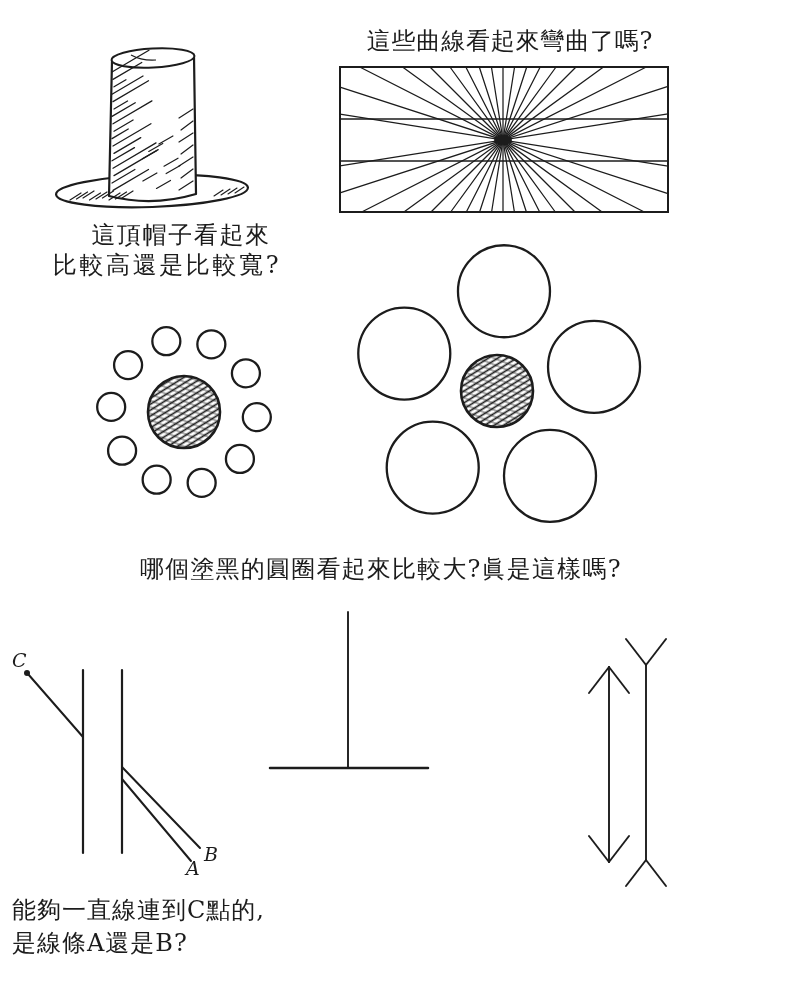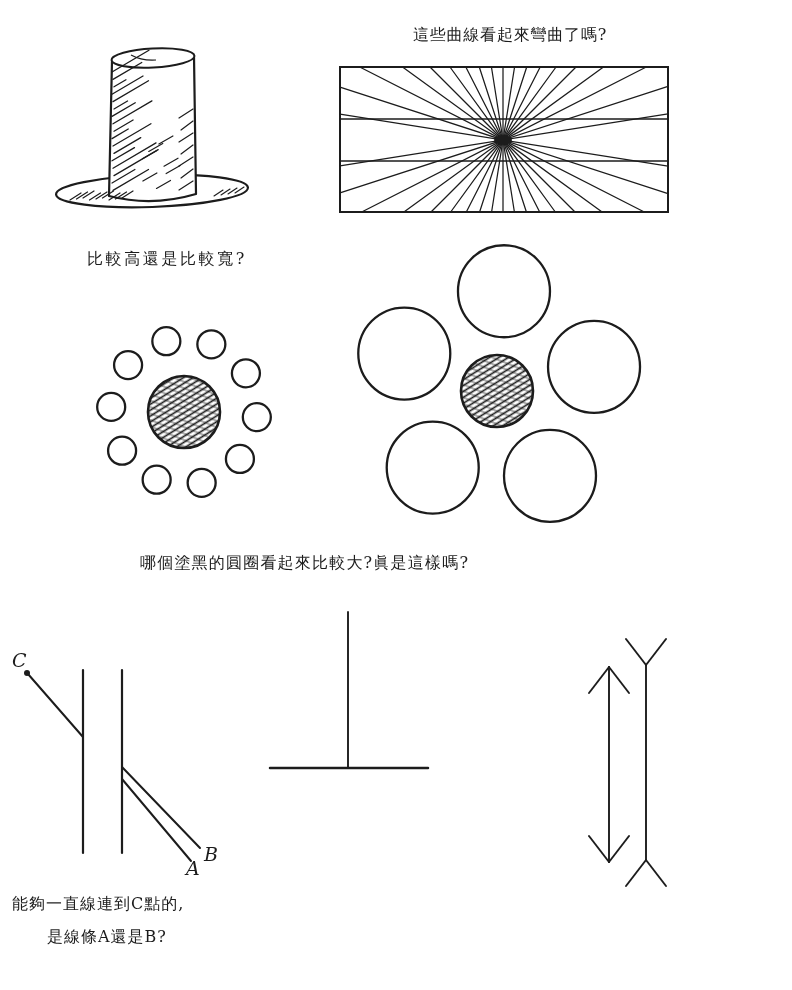--- a/index.html
+++ b/index.html
@@ -7,33 +7,33 @@
     position:relative;
     width:792px;height:990px;
     background:#ffffff;
     overflow:hidden;
     font-family:"DejaVu Serif", serif;
   }
   .stage svg{position:absolute;left:0;top:0;}
   .cap{
     position:absolute;
     color:#1c1c1c;
-    font-size:16px;
+    font-size:24px;
     letter-spacing:2px;
     white-space:nowrap;
     font-family:"DejaVu Serif", serif;
   }
   .cap.centered{transform:translateX(-50%);}
   #cap-hering{left:510px;top:25px;letter-spacing:0.8px;}
   #cap-hat1{left:181px;top:219px;letter-spacing:1.6px;}
   #cap-hat2{left:167px;top:249px;letter-spacing:2.6px;}
   #cap-ebb{left:140px;top:553px;letter-spacing:1.2px;}
   #cap-tee{left:390px;top:792px;letter-spacing:2.2px;}
   #cap-pogg1{left:12px;top:894px;letter-spacing:1px;}
-  #cap-pogg2{left:12px;top:927px;letter-spacing:1px;margin-left:35px;}
+  #cap-pogg2{left:12px;top:927px;letter-spacing:1px;}
   #cap-muller{left:530px;top:923px;letter-spacing:0.9px;}
 </style>
 </head>
 <body>
 
 <div class="stage">
 
   <svg id="art" width="792" height="990" viewBox="0 0 792 990">
     <defs>
       <pattern id="hatchBall" patternUnits="userSpaceOnUse" width="5" height="5" patternTransform="rotate(-32)">
@@ -162,17 +162,18 @@
         <line x1="609" y1="862" x2="629" y2="836" stroke="#1c1c1c" stroke-width="1.9" stroke-linecap="round"></line>
         <line x1="646" y1="665" x2="646" y2="860" stroke="#1c1c1c" stroke-width="1.9" stroke-linecap="round"></line>
         <line x1="646" y1="665" x2="626" y2="639" stroke="#1c1c1c" stroke-width="1.9" stroke-linecap="round"></line>
         <line x1="646" y1="860" x2="626" y2="886" stroke="#1c1c1c" stroke-width="1.9" stroke-linecap="round"></line>
         <line x1="646" y1="665" x2="666" y2="639" stroke="#1c1c1c" stroke-width="1.9" stroke-linecap="round"></line>
         <line x1="646" y1="860" x2="666" y2="886" stroke="#1c1c1c" stroke-width="1.9" stroke-linecap="round"></line>
       </g>
   </svg>
 
   <div class="cap centered" id="cap-hering">這些曲線看起來彎曲了嗎?</div>
+  <div class="cap centered" id="cap-hat1">這頂帽子看起來</div>
   <div class="cap" id="cap-ebb">哪個塗黑的圓圈看起來比較大?眞是這樣嗎?</div>
   <div class="cap centered" id="cap-hat2">比較高還是比較寬?</div>
   <div class="cap" id="cap-pogg1">能夠一直線連到C點的,</div>
   <div class="cap" id="cap-pogg2">是線條A還是B?</div>
 </div>
 
 </body></html>

